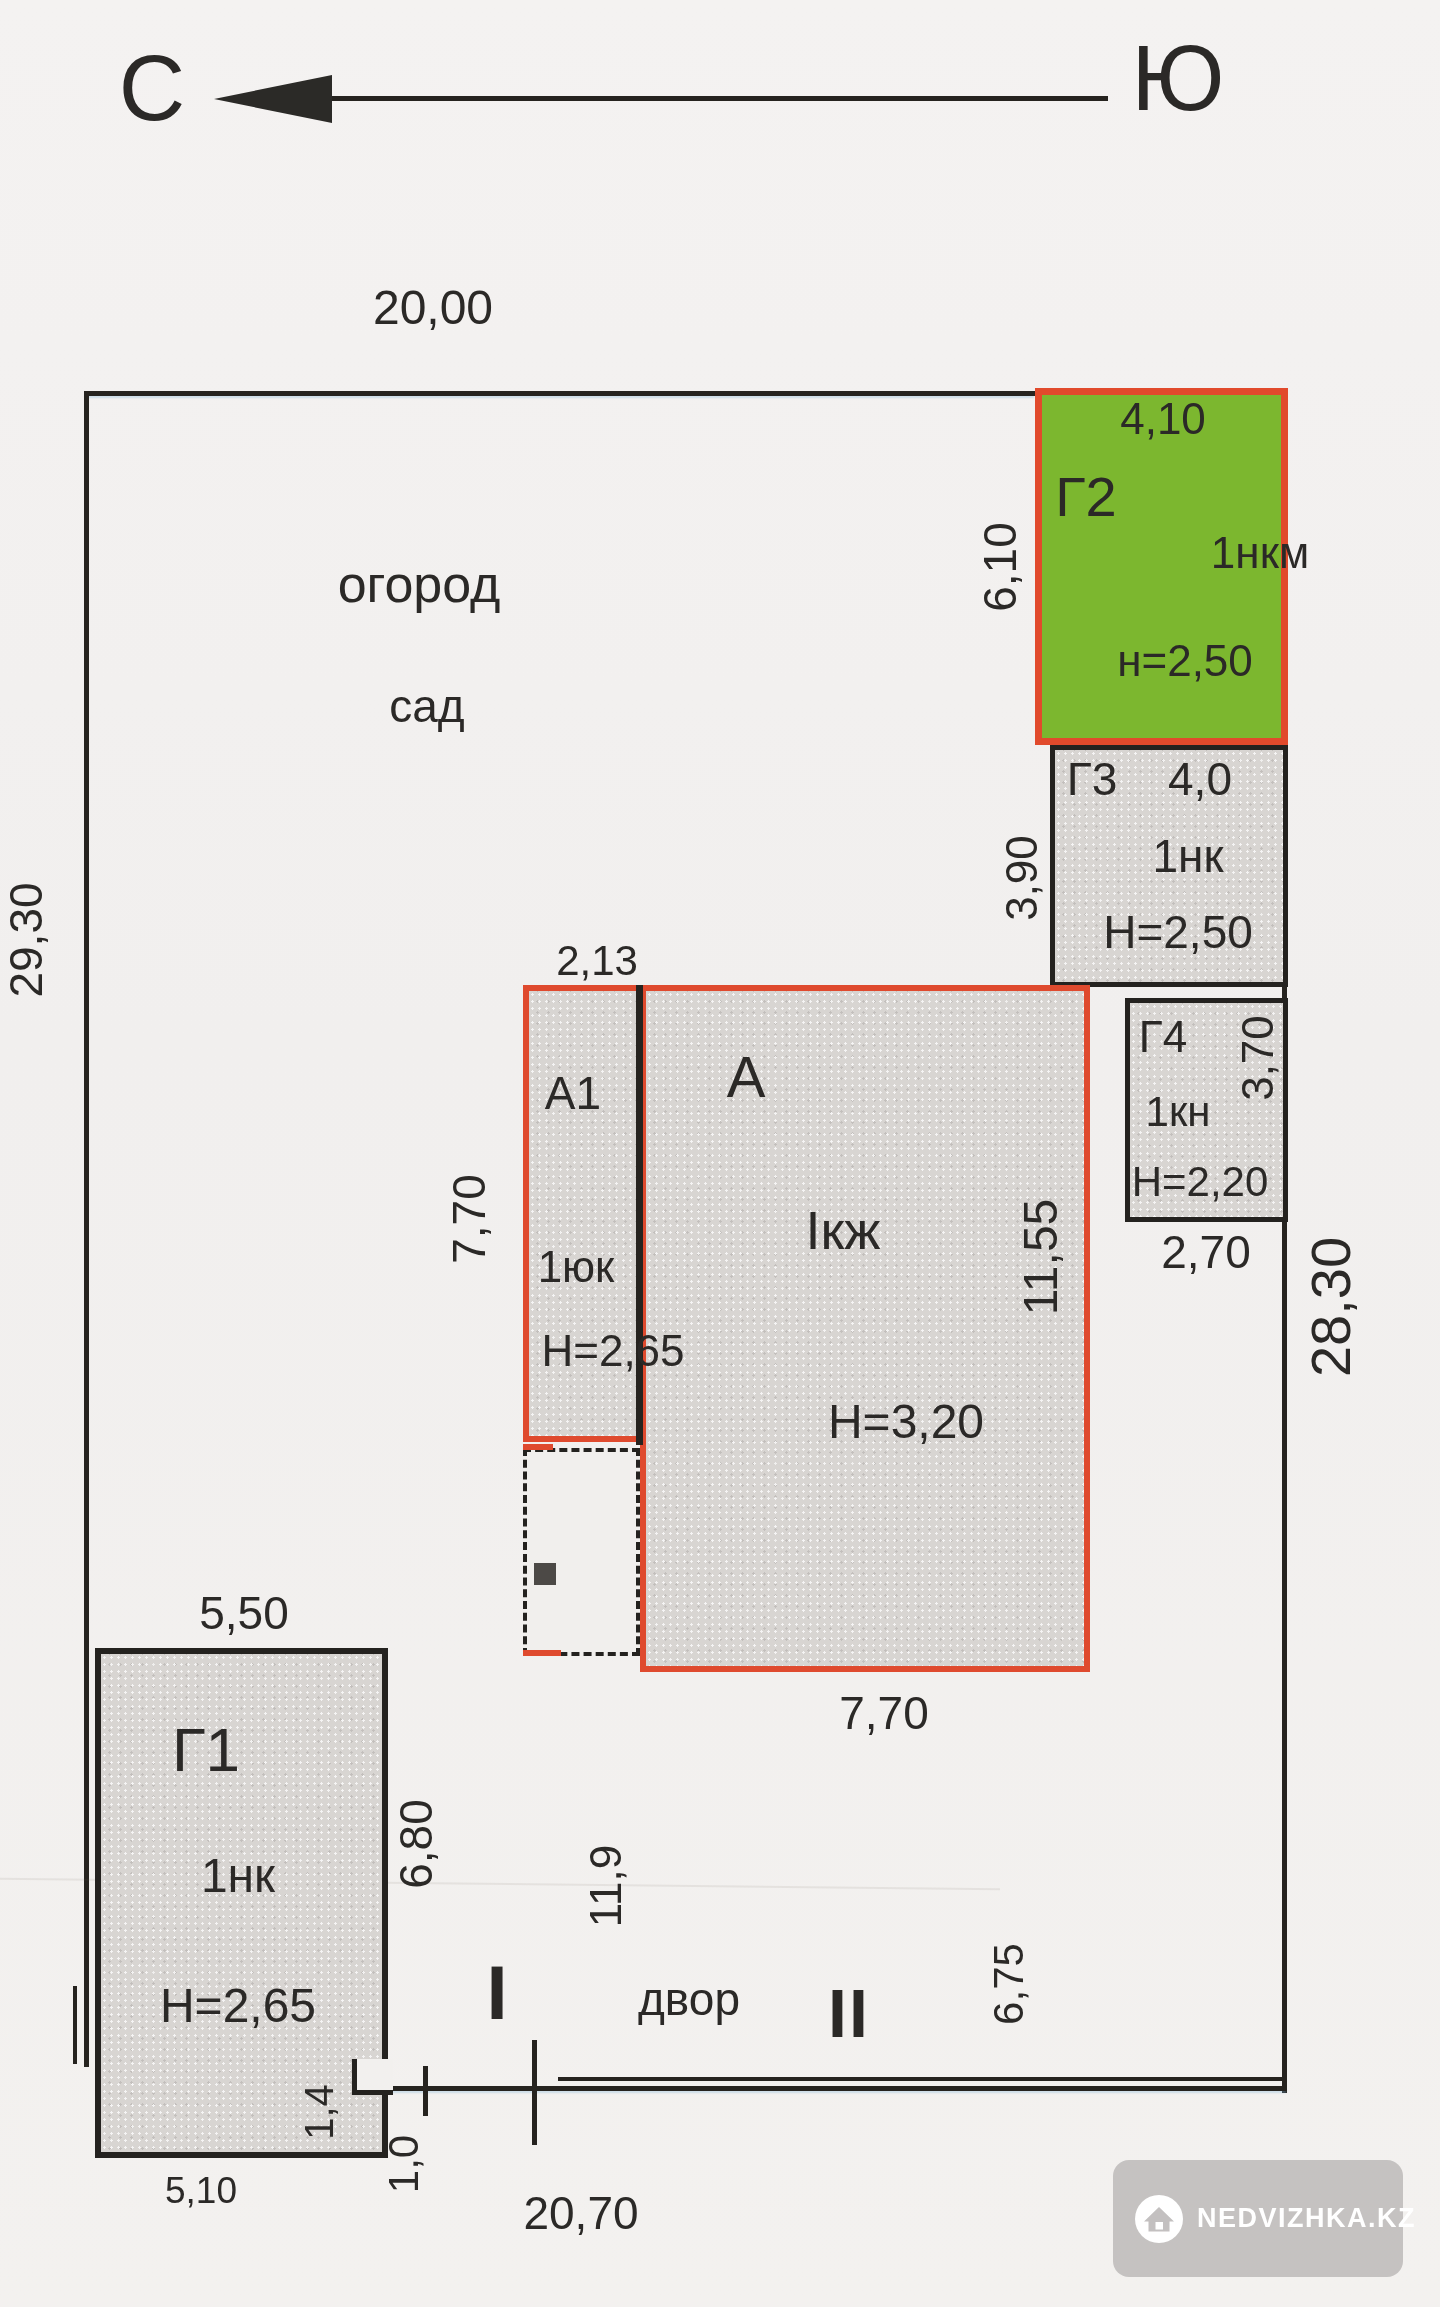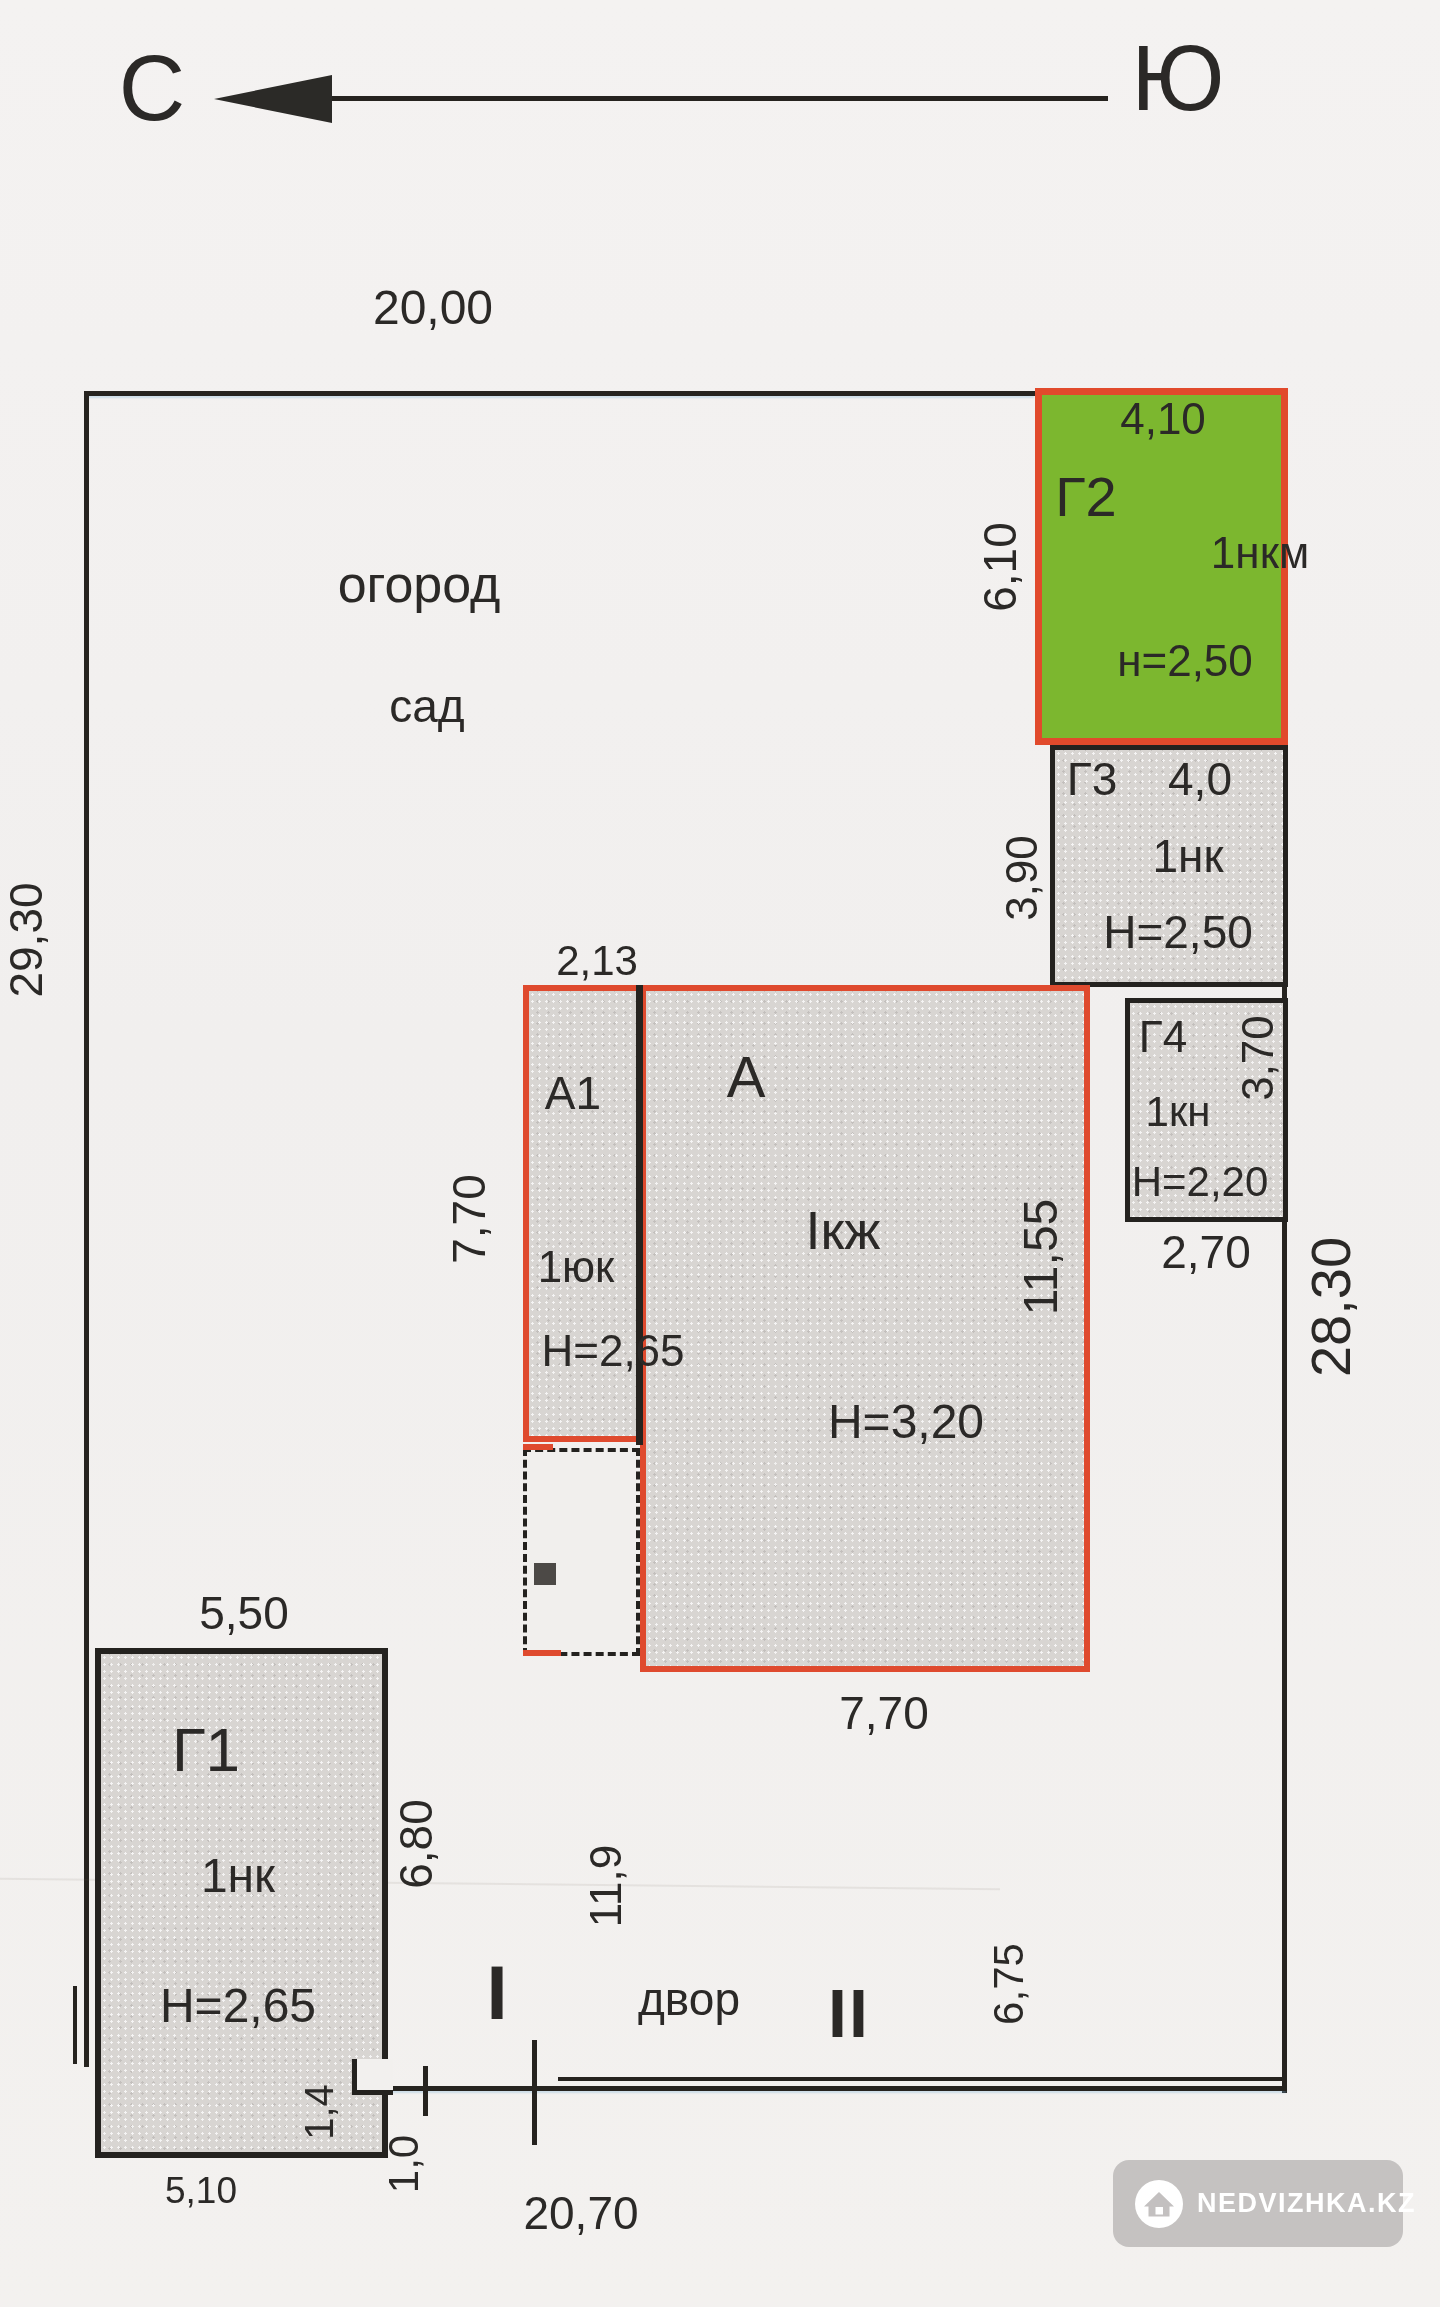--- a/index.html
+++ b/index.html
@@ -20,21 +20,21 @@
       radial-gradient(rgba(255,255,255,.75) 1px, transparent 1.4px),
       radial-gradient(rgba(118,115,112,.22) 1px, transparent 1.3px);
     background-size:7px 7px,11px 11px;
     background-position:0 0,3px 5px;
   }
   .blackbox{border:5px solid #24221f;}
   .redbox{border:6px solid #df4a2e;}
   .crease{position:absolute;background:rgba(110,100,90,.10);}
   .marker{position:absolute;transform:translate(-50%,-50%);font-weight:bold;color:#2b2927;line-height:1;}
   #watermark{
-    position:absolute;left:1113px;top:2160px;width:290px;height:87px;
+    position:absolute;left:1113px;top:2160px;width:290px;height:117px;
     background:rgba(128,125,125,.40);border-radius:16px;
     display:flex;align-items:center;gap:14px;padding-left:22px;box-sizing:border-box;
   }
   #watermark .brand{color:#ffffff;font-weight:bold;font-size:27px;letter-spacing:1.5px;}
 </style>
 </head>
 <body>
 
 <div id="canvas">
 

